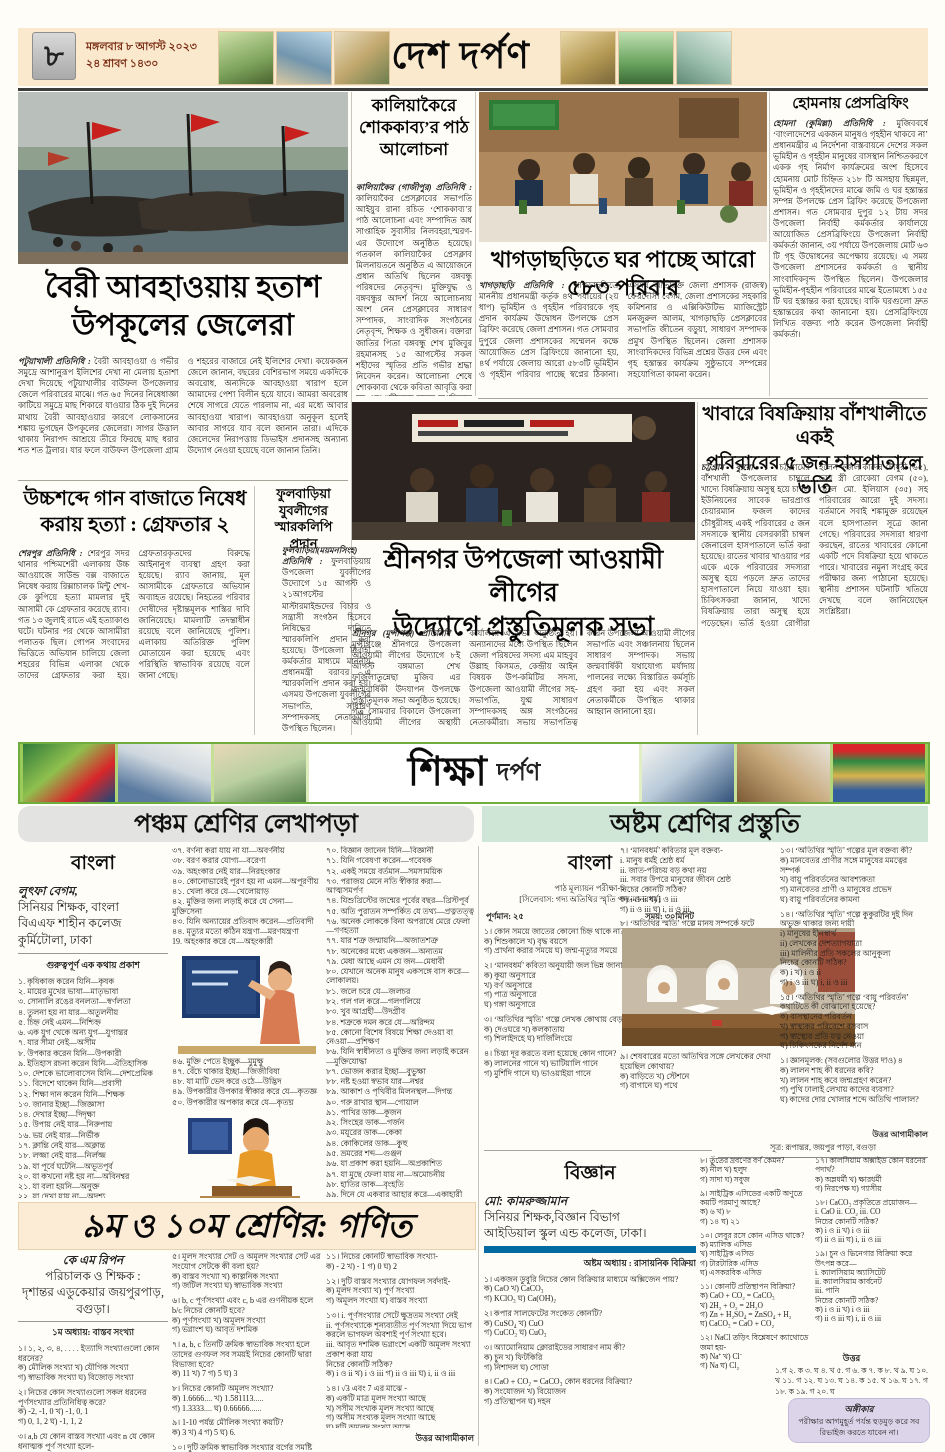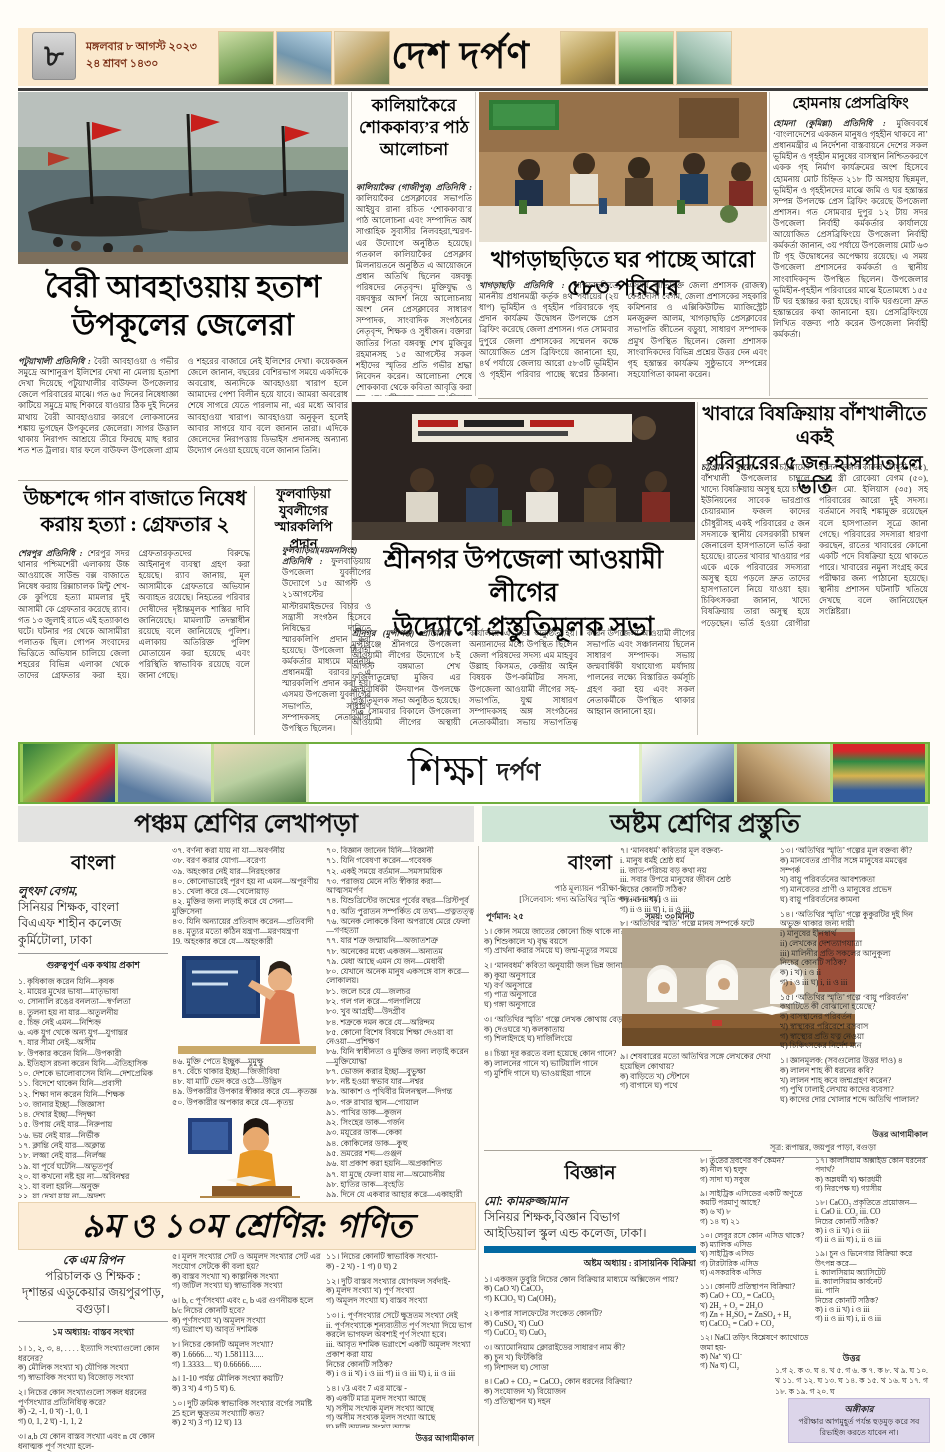--- a/index.html
+++ b/index.html
@@ -28,24 +28,24 @@
   .cols2{column-count:2;column-gap:9px;}
   .cols3{column-count:3;column-gap:9px;}
   .vline{background:#c8c4bc;width:1px;}
   .hline{background:#a9a49a;height:1px;}
   .photo{overflow:hidden;background:#888;}
   .photo svg{display:block;width:100%;height:100%;}
   
   .edu-banner{left:18px;top:742px;width:908px;height:58px;border:2px solid #6fae3e;
               background:linear-gradient(90deg,#9ccb59,#d7e8b0 30%,#ffffff 42%,#ffffff 58%,#d7e8b0 72%,#9ccb59);display:flex;align-items:center;}
   .edu-title{flex:0 0 330px;margin:0 auto;text-align:center;background:#fff;height:100%;display:flex;align-items:center;justify-content:center;gap:10px;}
-  .edu-title .big{font-size:40px;font-weight:normal;color:#0a0a0a;}
+  .edu-title .big{font-size:40px;font-weight:bold;color:#0a0a0a;}
   .edu-title .small{font-size:24px;font-weight:bold;color:#222;}
   .sec-head{font-weight:bold;text-align:center;font-size:25px;line-height:36px;color:#111;}
-  .c5h{left:18px;top:806px;width:456px;height:36px;background:#e3e3e1;}
+  .c5h{left:18px;top:806px;width:456px;height:36px;background:#e3e3e1;border-radius:12px;}
   .c8h{left:482px;top:806px;width:446px;height:36px;background:#cfe5d6;}
   .subj{font-size:19px;font-weight:bold;text-align:center;color:#0c0c0c;margin:2px 0 3px;}
   .credit{font-size:12px;text-align:left;line-height:1.35;color:#222;}
   .credit .nm{font-weight:bold;font-style:italic;}
   .topic{font-size:9px;font-weight:bold;text-align:center;margin:5px 0 4px;border-top:1px solid #999;padding-top:4px;}
   .okp div{font-size:8px;line-height:1.16;margin-bottom:1px;color:#1e1e1e;}
   .listcol{overflow:hidden;}
   .mcq div{font-size:8px;line-height:1.22;margin-bottom:5px;white-space:pre-line;color:#1e1e1e;}
   .mcq.small div{font-size:7.6px;}
   .math-banner{left:18px;top:1202px;width:456px;height:46px;background:#fcecd6;border:1px solid #e8d2ae;
@@ -380,20 +380,22 @@
 ক) i ও ii খ) i ও iii গ) ii ও iii ঘ) i, ii ও iii</div>
       </div>
   </div>
   <div class="abs listcol mcq" style="left:172px;top:1252px;width:150px;height:200px;">
       <div>৫।  মূলদ সংখ্যার সেট ও অমূলদ সংখ্যার সেট এর সংযোগ সেটকে কী বলা হয়?
 ক) বাস্তব সংখ্যা     খ) কাল্পনিক সংখ্যা
 গ) জটিল সংখ্যা     ঘ) স্বাভাবিক সংখ্যা</div>
       <div>৬।  b, c পূর্ণসংখ্যা এবং c, b এর গুণনীয়ক হলে b/c নিচের কোনটি হবে?
 ক) পূর্ণসংখ্যা      খ) অমূলদ সংখ্যা
 গ) ভগ্নাংশ       ঘ) আবৃত দশমিক</div>
+      <div>৭।  a, b, c তিনটি ক্রমিক স্বাভাবিক সংখ্যা হলে তাদের গুণফল সব সময়ই নিচের কোনটি দ্বারা বিভাজ্য হবে?
+ক) 11   খ) 7   গ) 5   ঘ) 3</div>
       <div>৮।  নিচের কোনটি অমূলদ সংখ্যা?
 ক) 1.6666....     খ) 1.581113.....
 গ) 1.3333....     ঘ) 0.66666......</div>
       <div>৯।  1-10 পর্যন্ত মৌলিক সংখ্যা কয়টি?
 ক) 3   খ) 4   গ) 5   ঘ) 6.</div>
       <div>১০। দুটি ক্রমিক স্বাভাবিক সংখ্যার বর্গের সমষ্টি 25 হলে ক্ষুদ্রতম সংখ্যাটি কত?
 ক) 2   খ) 3   গ) 12   ঘ) 13</div>
     </div>
   <div class="abs listcol mcq" style="left:326px;top:1252px;width:148px;height:176px;">
       <div>১১। নিচের কোনটি স্বাভাবিক সংখ্যা-
@@ -573,18 +575,18 @@
 iii. পানি
 নিচের কোনটি সঠিক?
 ক) i ও ii      খ) i ও iii
 গ) ii ও iii     ঘ) i, ii ও iii</div>
     </div>
 
   <div class="abs" style="left:775px;top:1352px;width:153px;">
     <div class="ans-label">উত্তর</div>
     <div class="ans-text">১.গ ২. ক ৩. ঘ ৪. খ ৫. গ ৬. ক ৭. ক ৮. খ ৯. ঘ ১০. খ ১১. গ ১২. ঘ ১৩. ঘ ১৪. ক ১৫. খ ১৬. ঘ ১৭. গ ১৮. ক ১৯. গ ২০. ঘ</div>
   </div>
-  <div class="abs tipbox" style="left:788px;top:1398px;width:128px;">
+  <div class="abs tipbox" style="left:788px;top:1398px;width:128px;border-radius:9px;">
     <div class="th">অঙ্গীকার</div>
     <div class="tt">পরীক্ষার আগমুহূর্ত পর্যন্ত হুড়মুড় করে সব রিভাইজ করতে যাবেন না।</div>
   </div>
 
 </div>
 
 </body></html>

